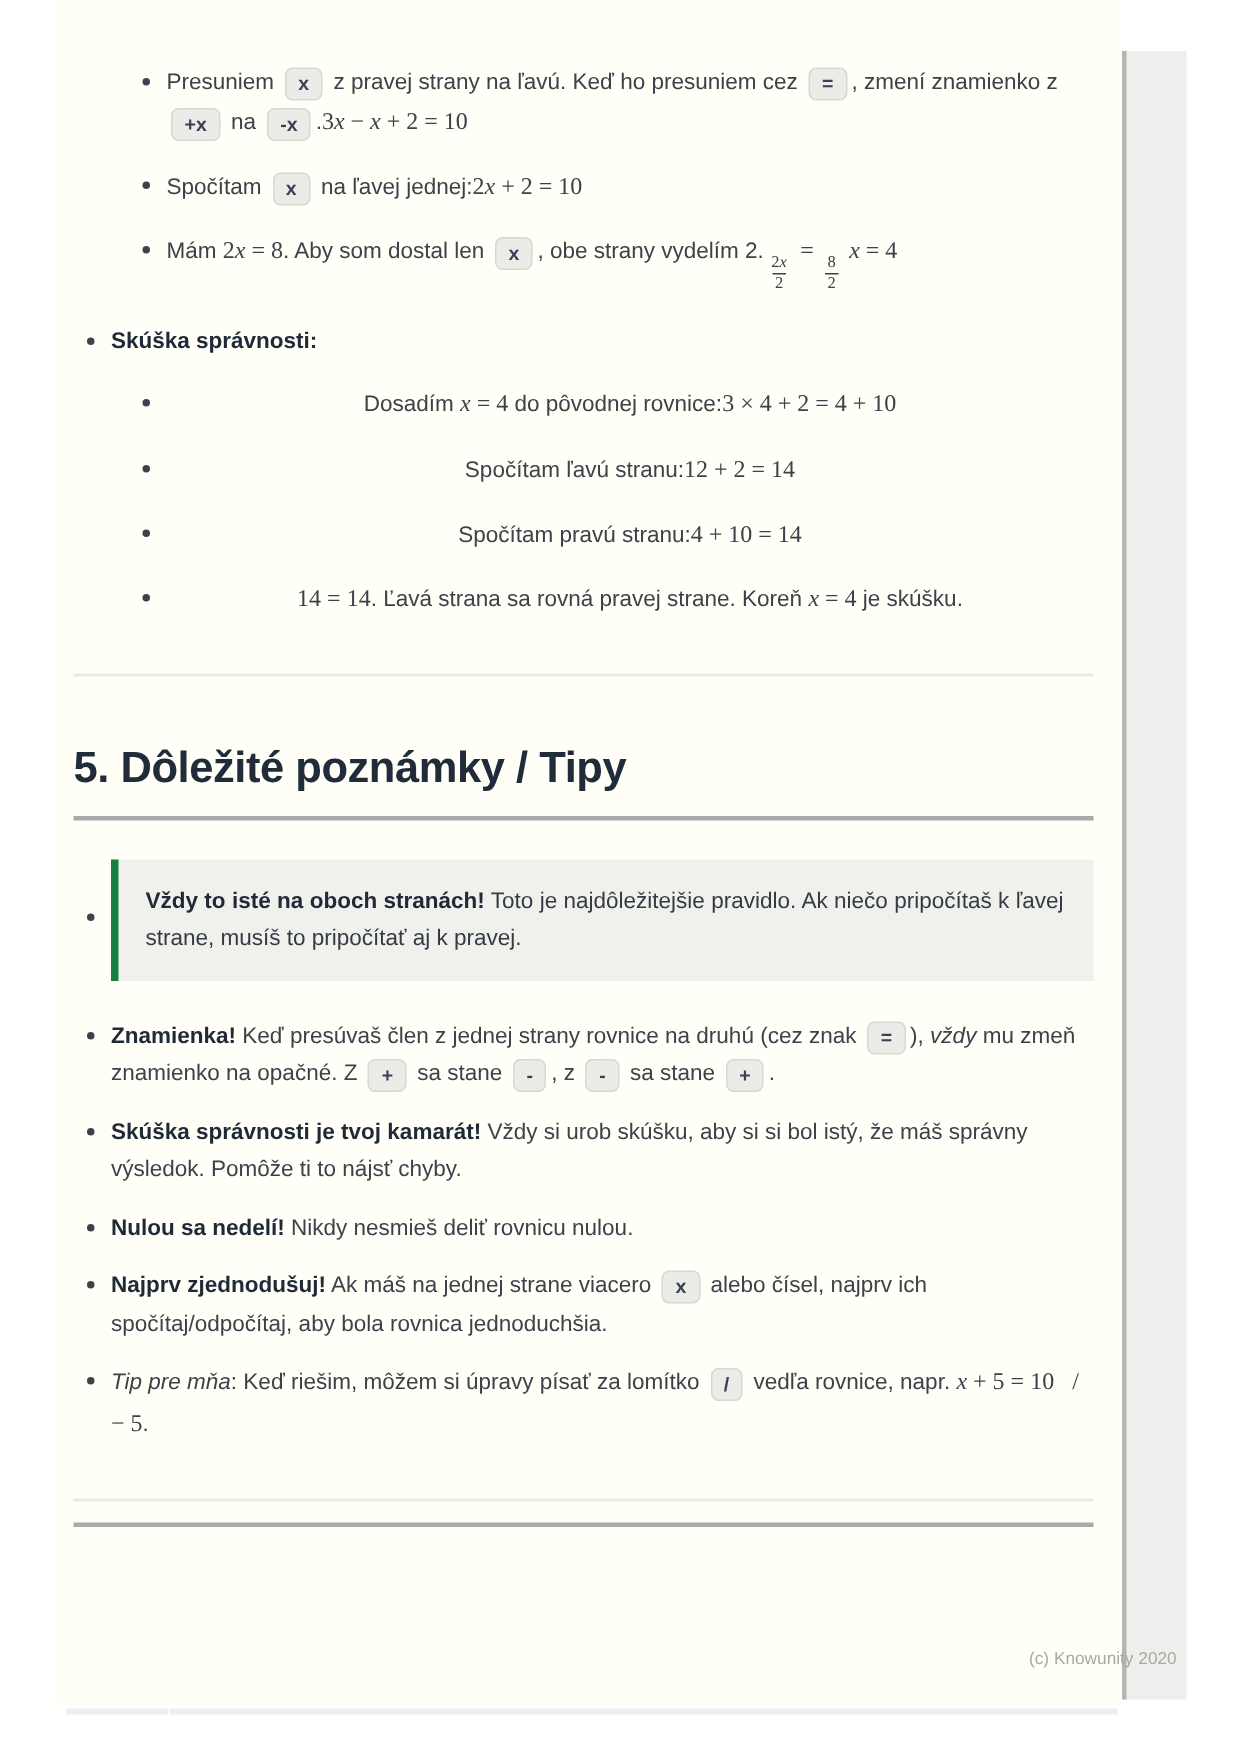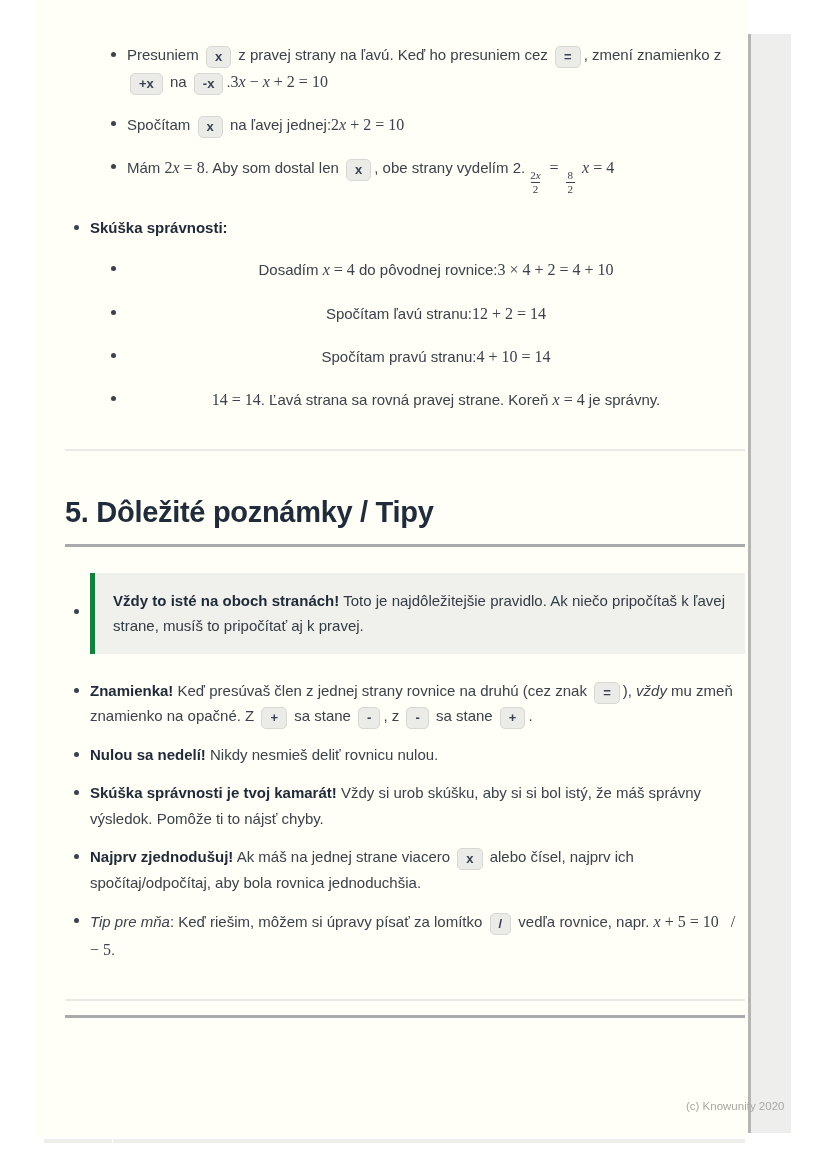--- a/index.html
+++ b/index.html
@@ -7,21 +7,21 @@
     position:relative;width:828px;height:1171px;overflow:hidden;
     background:#ffffff;
     font-family:"Liberation Sans","DejaVu Sans",sans-serif;
     color:#3b4249;
   }
   .page{
     position:absolute;left:36px;top:0;width:712px;height:1137px;
     background:#fffef7;
   }
   .content{
-    position:relative;margin-left:29px;width:680px;padding-top:26px;
+    position:relative;margin-left:13px;width:680px;padding-top:26px;
     font-size:15px;line-height:1.7;
   }
   strong{color:#1f2937;font-weight:700;}
   em{font-style:italic;}
   ul{list-style:none;margin:0;padding:0;}
   li{position:relative;padding-left:25px;margin:13px 0;}
   li::before{
     content:"";position:absolute;left:9px;top:10px;width:5px;height:5px;
     border-radius:50%;background:#3b4249;
   }
@@ -94,35 +94,35 @@
       </ul>
 
       <ul class="lv1" style="margin-top:20px;">
         <li><strong>Skúška správnosti:</strong></li>
       </ul>
 
       <ul class="lv2" style="margin-top:16px;text-align:center;">
         <li class="two-gap"><span>Dosadím </span><span class="math"><i>x</i> = 4</span><span> do pôvodnej rovnice:</span><span class="math">3 × 4 + 2 = 4 + 10</span></li>
         <li class="two-gap"><span>Spočítam ľavú stranu:</span><span class="math">12 + 2 = 14</span></li>
         <li class="two-gap"><span>Spočítam pravú stranu:</span><span class="math">4 + 10 = 14</span></li>
-        <li class="two-gap"><span class="math">14 = 14</span><span>. Ľavá strana sa rovná pravej strane. Koreň </span><span class="math"><i>x</i> = 4</span><span> je správny.</span></li>
+        <li class="two-gap"><span class="math">14 = 14</span><span>. Ľavá strana sa rovná pravej strane. Koreň </span><span class="math"><i>x</i> = 4</span><span> je skúšku.</span></li>
       </ul>
 
       <hr class="sep">
 
       <h2>5. Dôležité poznámky / Tipy</h2>
       <div class="h2-rule"></div>
 
       <ul class="lv1 after-h2">
         <li class="quote-item">
           <blockquote><strong>Vždy to isté na oboch stranách!</strong><span> Toto je najdôležitejšie pravidlo. Ak niečo pripočítaš k ľavej strane, musíš to pripočítať aj k pravej.</span></blockquote>
         </li>
         <li><strong>Znamienka!</strong><span> Keď presúvaš člen z jednej strany rovnice na druhú (cez znak </span><span class="chip">=</span><span>), </span><em>vždy</em><span> mu zmeň znamienko na opačné. Z </span><span class="chip">+</span><span> sa stane </span><span class="chip">-</span><span>, z </span><span class="chip">-</span><span> sa stane </span><span class="chip">+</span><span>.</span></li>
+        <li><strong>Skúška správnosti je tvoj kamarát!</strong><span> Vždy si urob skúšku, aby si si bol istý, že máš správny výsledok. Pomôže ti to nájsť chyby.</span></li>
         <li><strong>Nulou sa nedelí!</strong><span> Nikdy nesmieš deliť rovnicu nulou.</span></li>
-        <li><strong>Skúška správnosti je tvoj kamarát!</strong><span> Vždy si urob skúšku, aby si si bol istý, že máš správny výsledok. Pomôže ti to nájsť chyby.</span></li>
         <li><strong>Najprv zjednodušuj!</strong><span> Ak máš na jednej strane viacero </span><span class="chip">x</span><span> alebo čísel, najprv ich spočítaj/odpočítaj, aby bola rovnica jednoduchšia.</span></li>
         <li><em>Tip pre mňa</em><span>: Keď riešim, môžem si úpravy písať za lomítko </span><span class="chip">/</span><span> vedľa rovnice, napr. </span><span class="math"><i>x</i> + 5 = 10   / − 5</span><span>.</span></li>
       </ul>
 
       <hr class="sep">
 
       <div class="h2-rule"></div>
 
     </div>
   </div>

